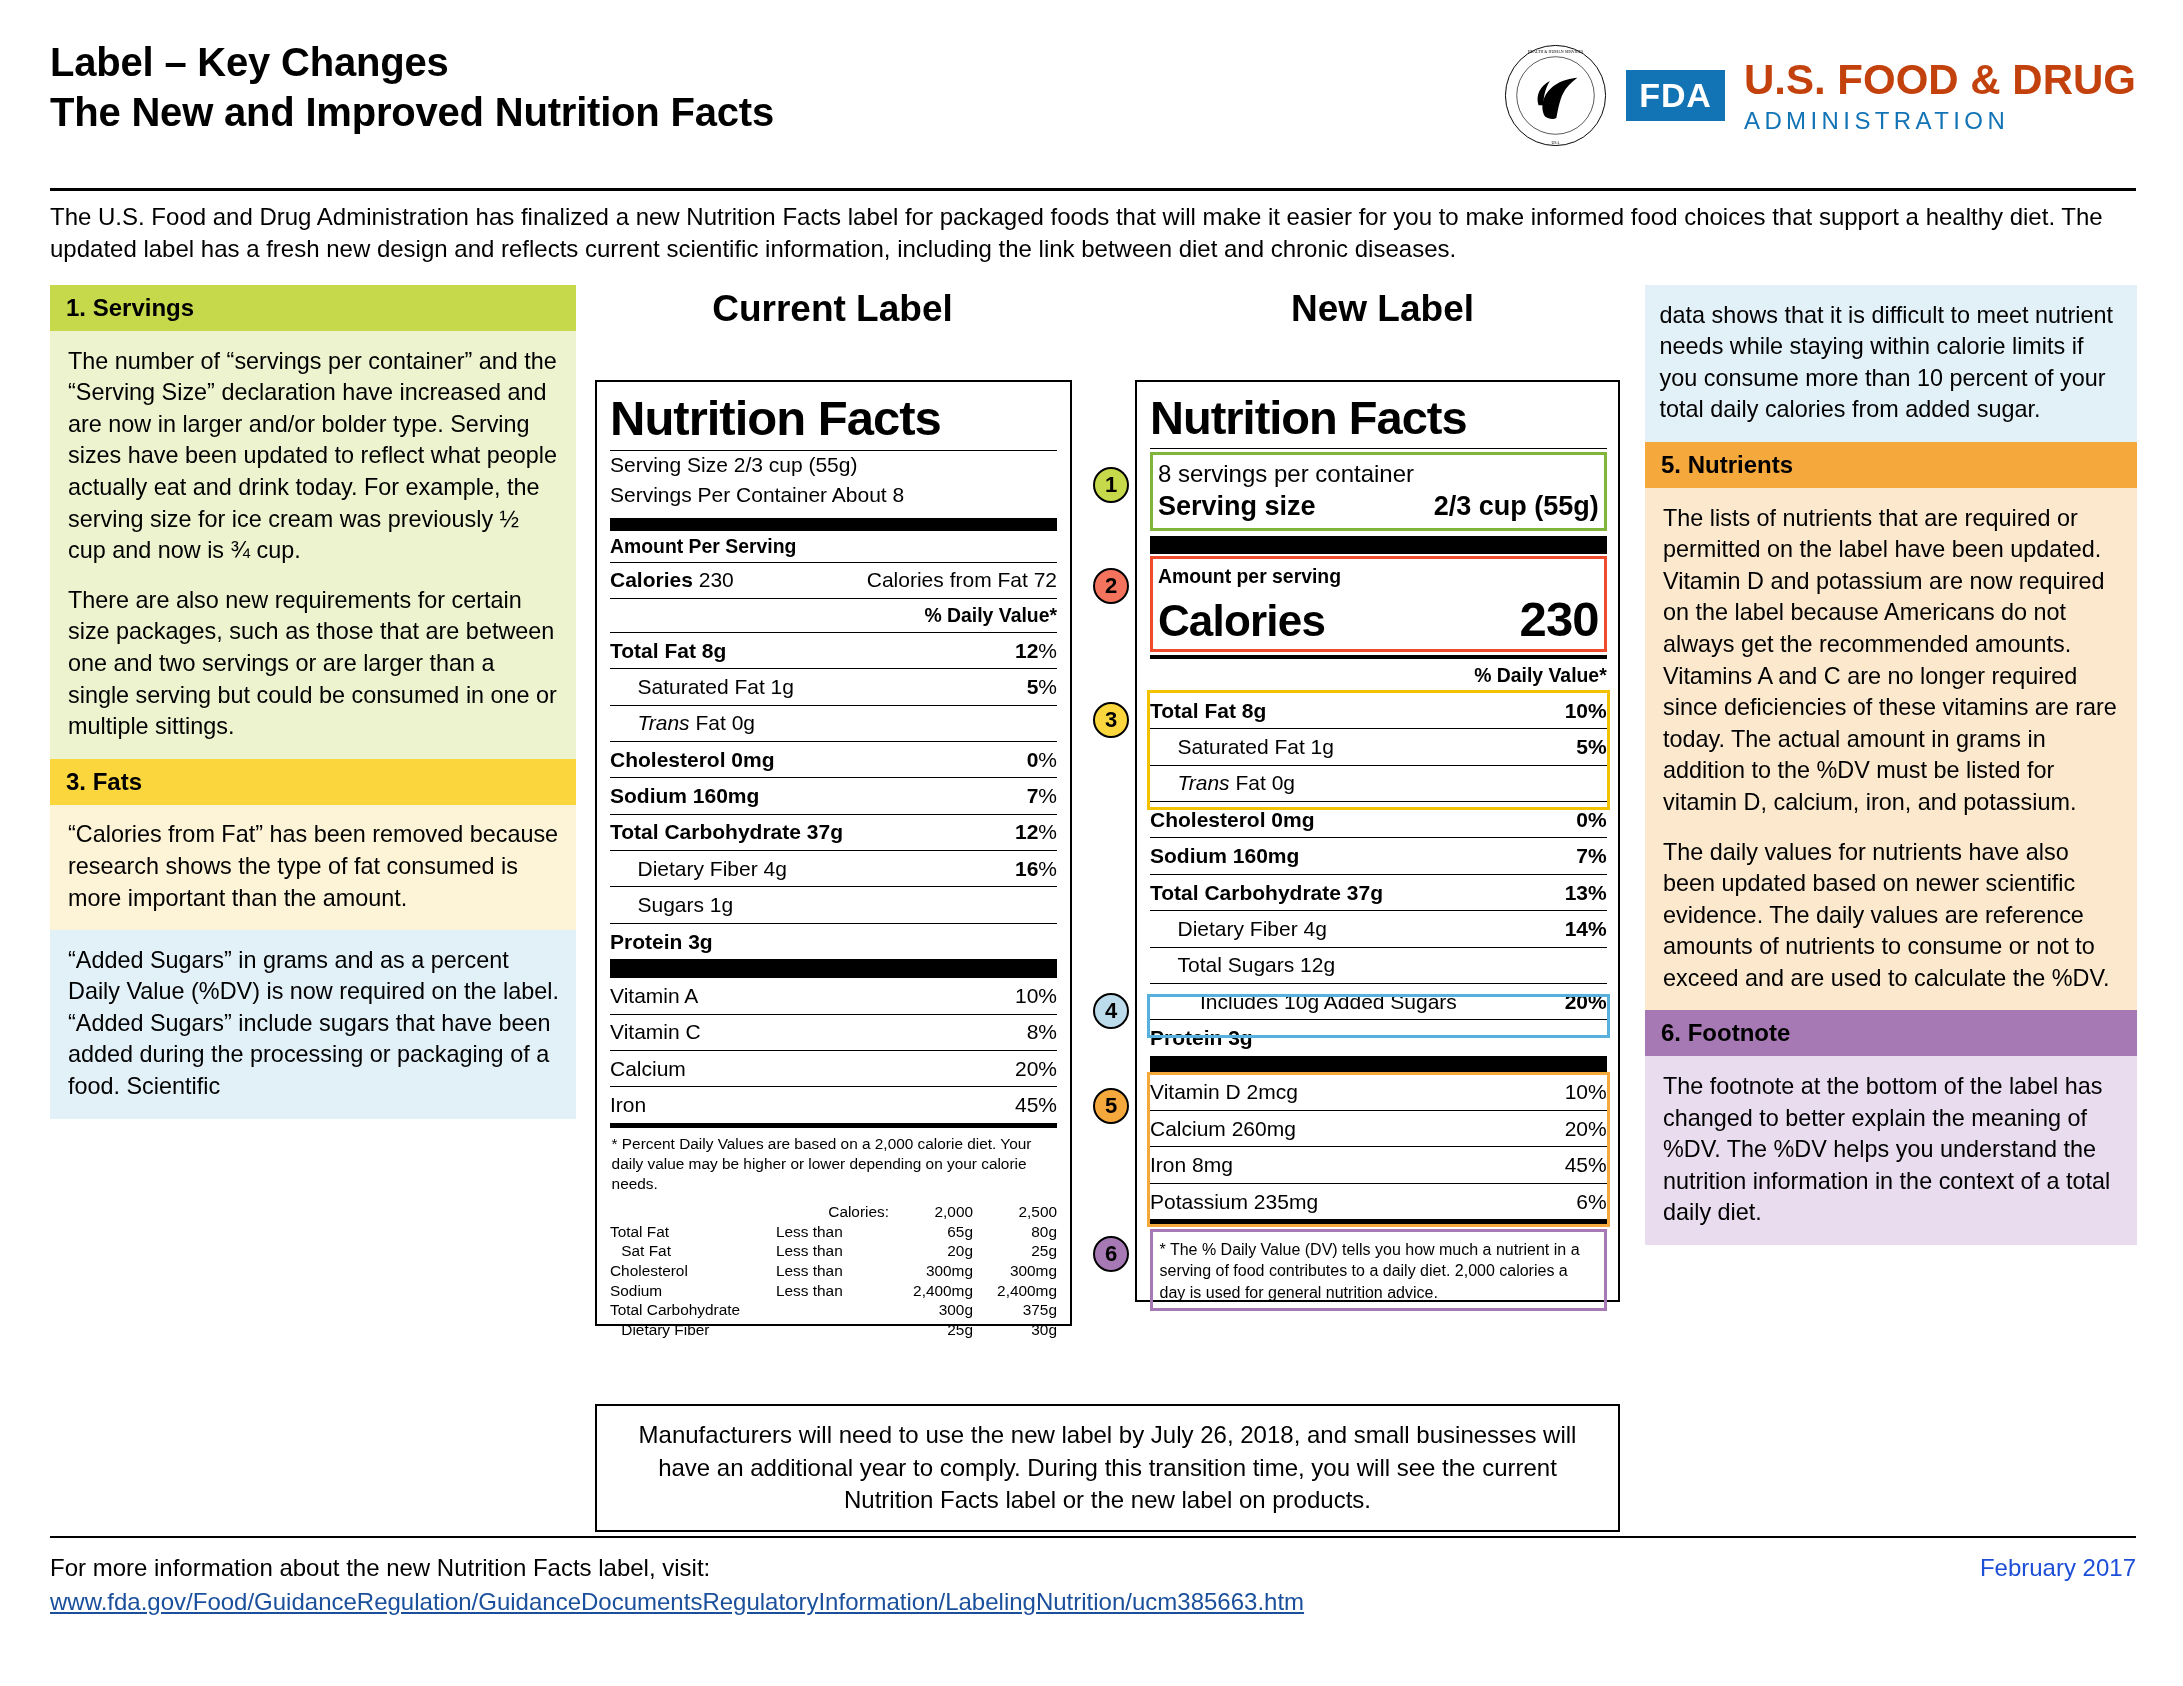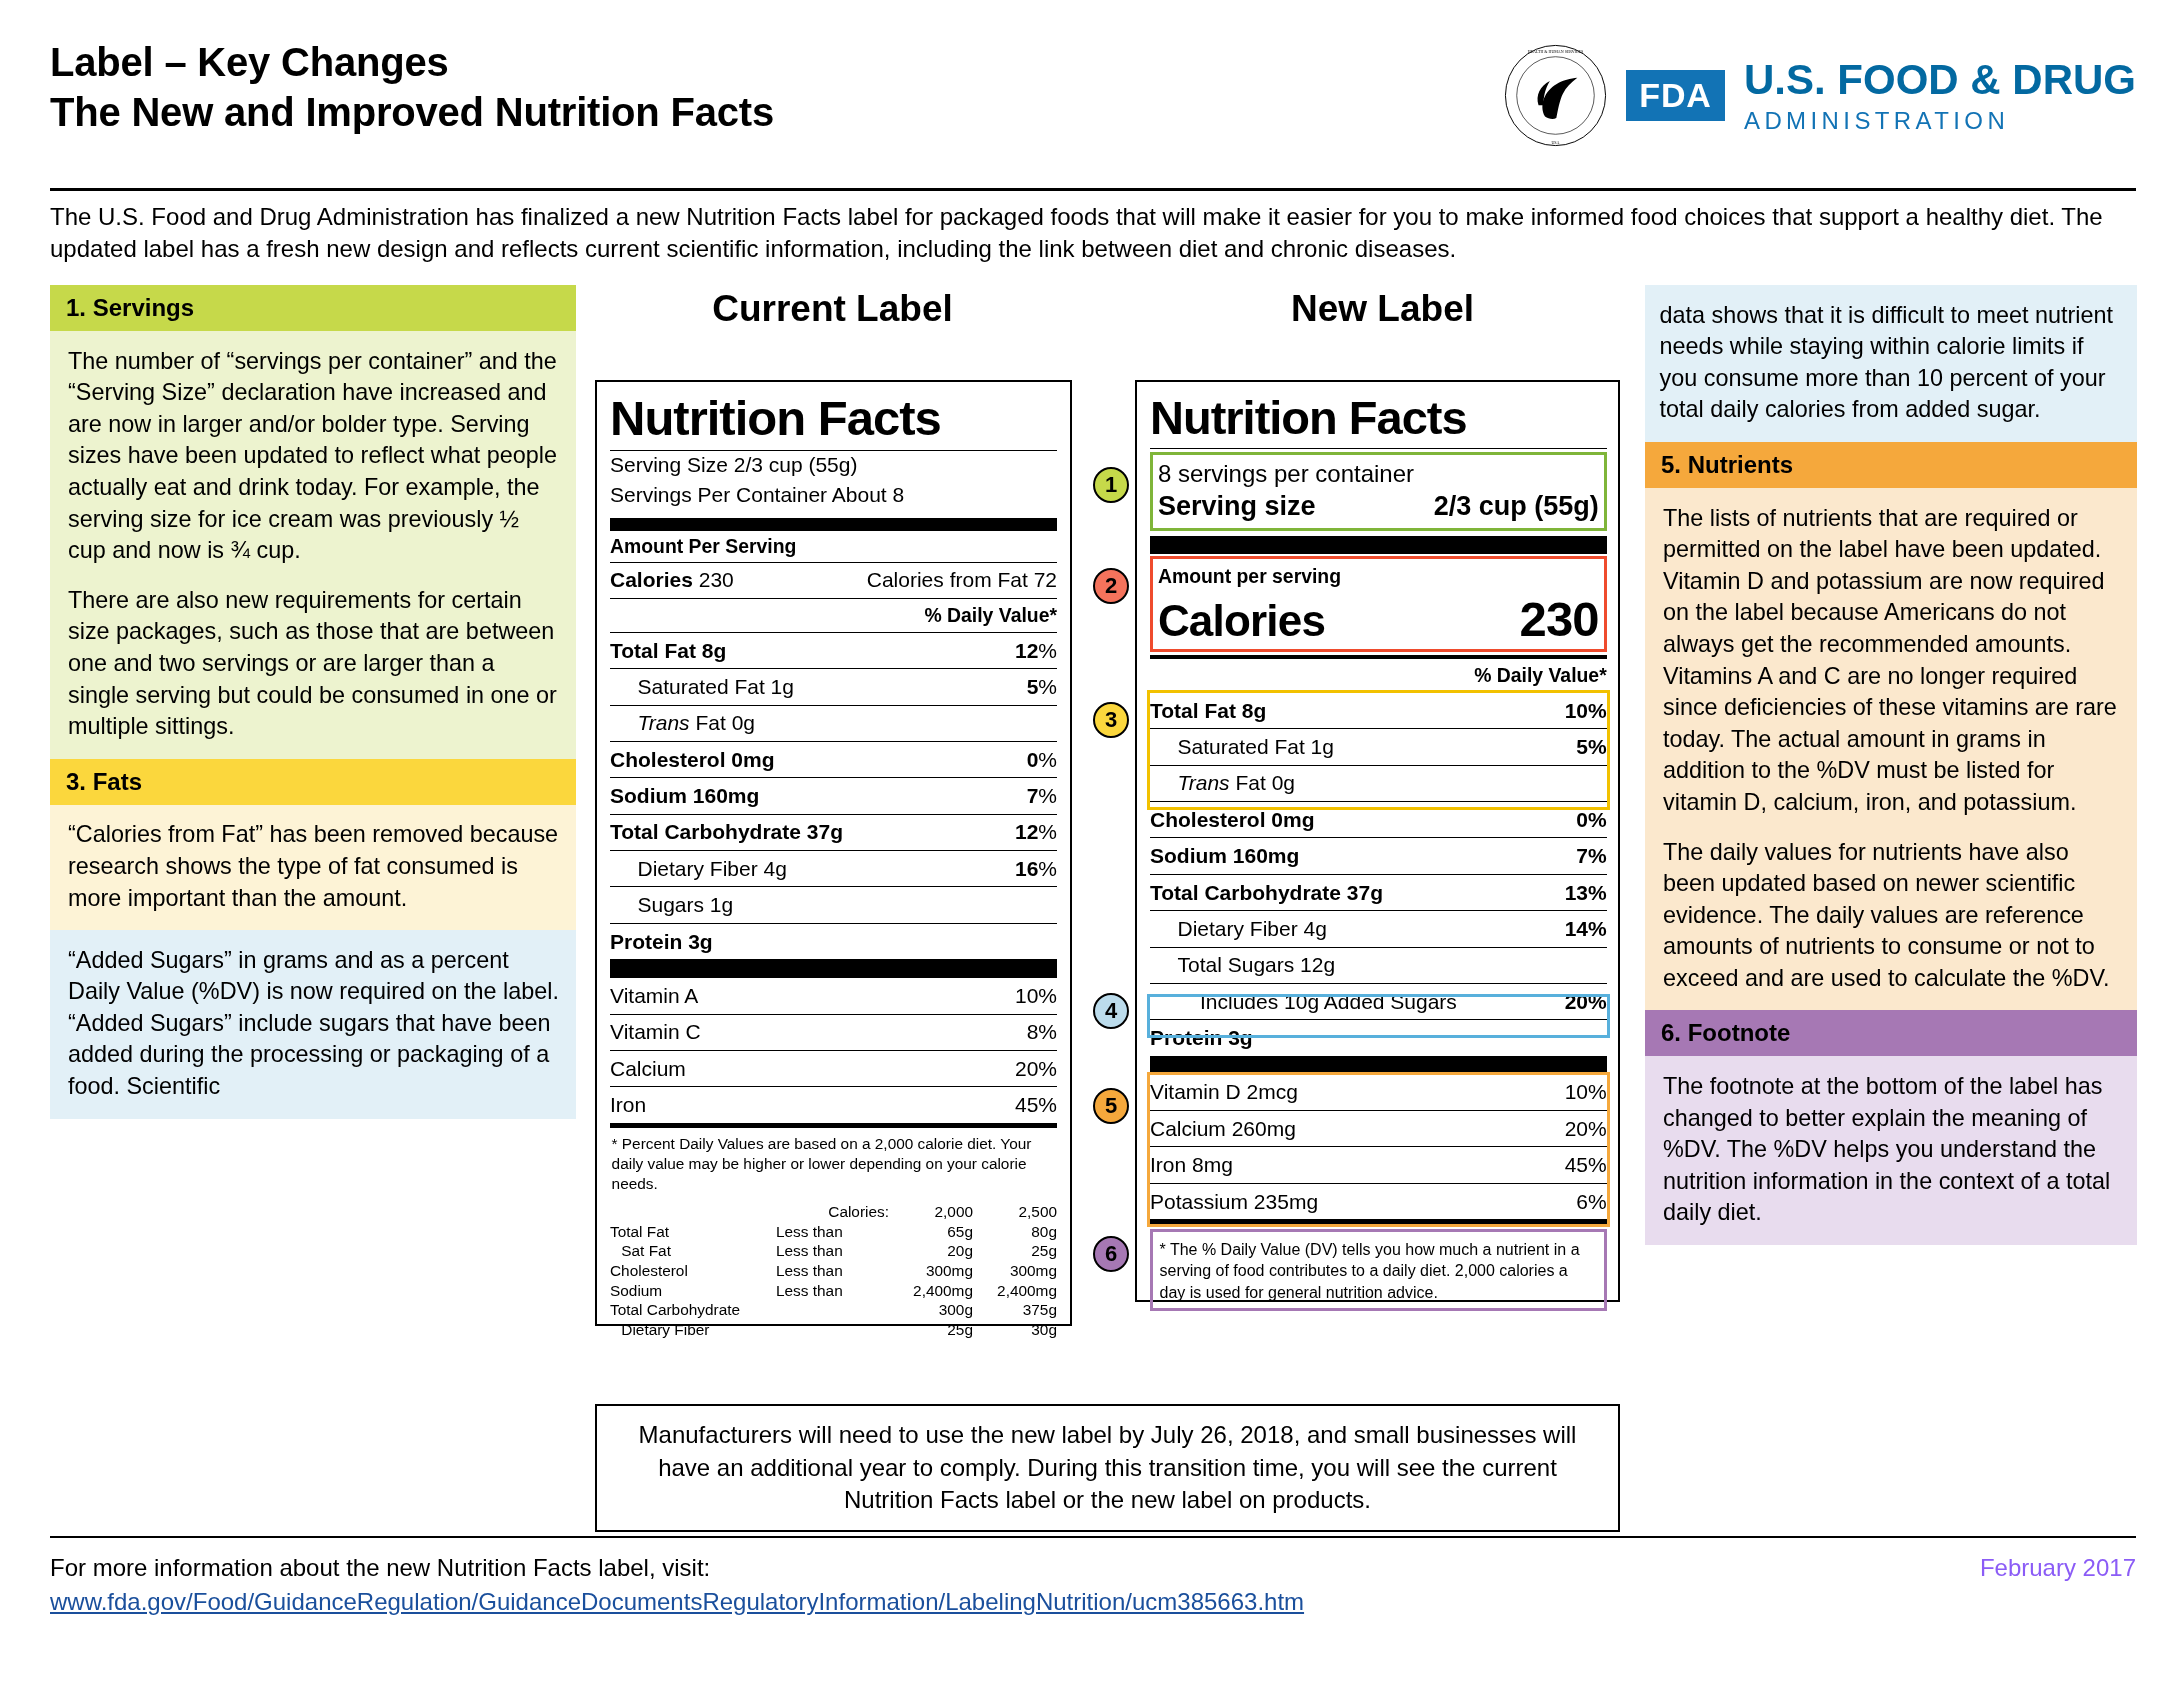--- a/index.html
+++ b/index.html
@@ -54,21 +54,21 @@
     color: #fff;
     font-weight: bold;
     font-size: 34px;
     letter-spacing: 0.8px;
     padding: 8px 13px 9.7px 13px;
     line-height: 1;
     font-family: "Liberation Sans", sans-serif;
   }
   .fda-words { line-height: 1.05; }
   .fda-words .l1 {
-    font-size: 42px; font-weight: bold; color: #0369a1; letter-spacing: 0px;
+    font-size: 42px; font-weight: bold; color: #c2410c; letter-spacing: 0px;
   }
   .fda-words .l2 {
     font-size: 24px; color: #1273b5; letter-spacing: 4.4px; margin-top: 6.5px;
   }
   .header-rule {
     position: absolute;
     left: 50px; top: 188px; width: 2086px; height: 3.2px; background: #000;
   }
 
   
@@ -232,21 +232,21 @@
     position: absolute; left: 50px; top: 1536px; width: 2086px; height: 2.4px; background: #000;
   }
   .footer {
     position: absolute; left: 50px; top: 1551px; width: 2086px;
     font-size: 24px; line-height: 1.4;
   }
   .footer a {
     color: #1a4f9c; text-decoration: underline; word-break: break-all;
   }
   .footer-date {
-    position: absolute; right: 0; top: 0; font-size: 24px; color: #8b5cf6;
+    position: absolute; right: 0; top: 0; font-size: 24px; color: #1d4ed8;
   }
 </style>
 </head>
 <body>
 
 <div class="page">
 
   <div class="header">
     <div class="header-title">
       <div>Label – Key Changes</div>

